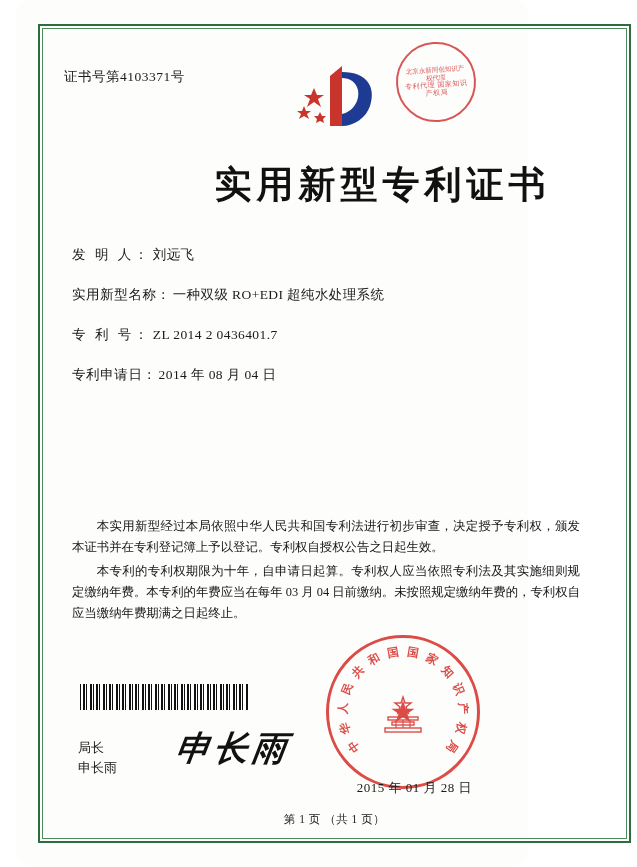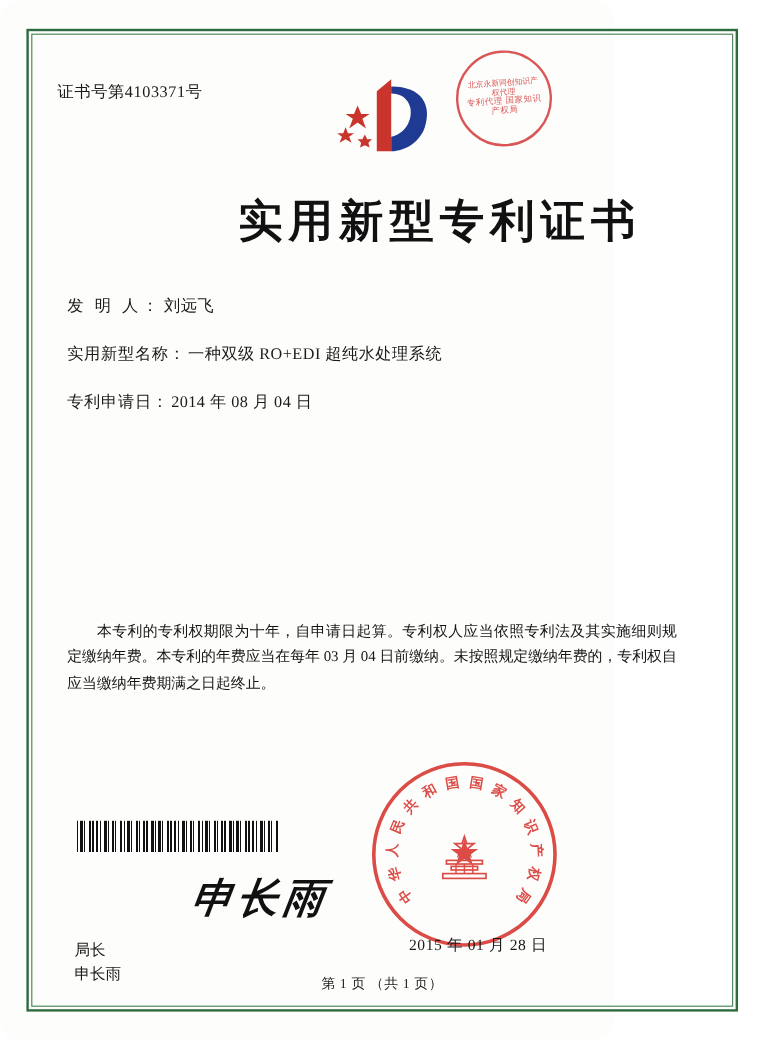--- a/index.html
+++ b/index.html
@@ -10,21 +10,21 @@
   body {
     width: 637px;
     height: 867px;
     font-family: "Liberation Serif", "DejaVu Serif", serif;
     color: #1a1a1a;
     position: relative;
     overflow: hidden;
   }
   .page {
     position: absolute;
-    left: 0; top: 0;
+    left: 16px; top: 0;
     width: 512px;
     height: 867px;
     background: #fdfdfb;
     border-radius: 16px;
   }
   
   .frame-outer {
     position: absolute;
     left: 22px; top: 24px;
     width: 593px; height: 819px;
@@ -146,21 +146,20 @@
       #111 6px, #111 7px, #fff 7px, #fff 10px,
       #111 10px, #111 12px, #fff 12px, #fff 13px
     );
   }
   .signature-block {
     position: absolute;
     left: 62px;
     top: 738px;
     font-size: 13px;
     line-height: 1.55;
-    margin-top: 44px;
   }
   .handwriting {
     position: absolute;
     left: 160px;
     top: 726px;
     font-size: 34px;
     font-family: "Liberation Serif", serif;
     font-style: italic;
     font-weight: bold;
     letter-spacing: 4px;
@@ -258,26 +257,30 @@
 
   <div class="title">实用新型专利证书</div>
 
   <div class="fields">
     <div class="field-row wide">
       <span class="field-label">发 明 人：</span><span class="field-value">刘远飞</span>
     </div>
     <div class="field-row">
       <span class="field-label">实用新型名称：</span><span class="field-value">一种双级 RO+EDI 超纯水处理系统</span>
     </div>
+    <div class="field-row wide">
+      <span class="field-label">专 利 号：</span><span class="field-value">ZL 2014 2 0436401.7</span>
+    </div>
     <div class="field-row">
       <span class="field-label">专利申请日：</span><span class="field-value">2014 年 08 月 04 日</span>
     </div>
   </div>
 
   <div class="body-text">
+    <p>本实用新型经过本局依照中华人民共和国专利法进行初步审查，决定授予专利权，颁发本证书并在专利登记簿上予以登记。专利权自授权公告之日起生效。</p>
     <p>本专利的专利权期限为十年，自申请日起算。专利权人应当依照专利法及其实施细则规定缴纳年费。本专利的年费应当在每年 03 月 04 日前缴纳。未按照规定缴纳年费的，专利权自应当缴纳年费期满之日起终止。</p>
   </div>
 
   <div class="barcode"></div>
 
   <div class="signature-block">
     <div>局长</div>
     <div>申长雨</div>
   </div>
 

